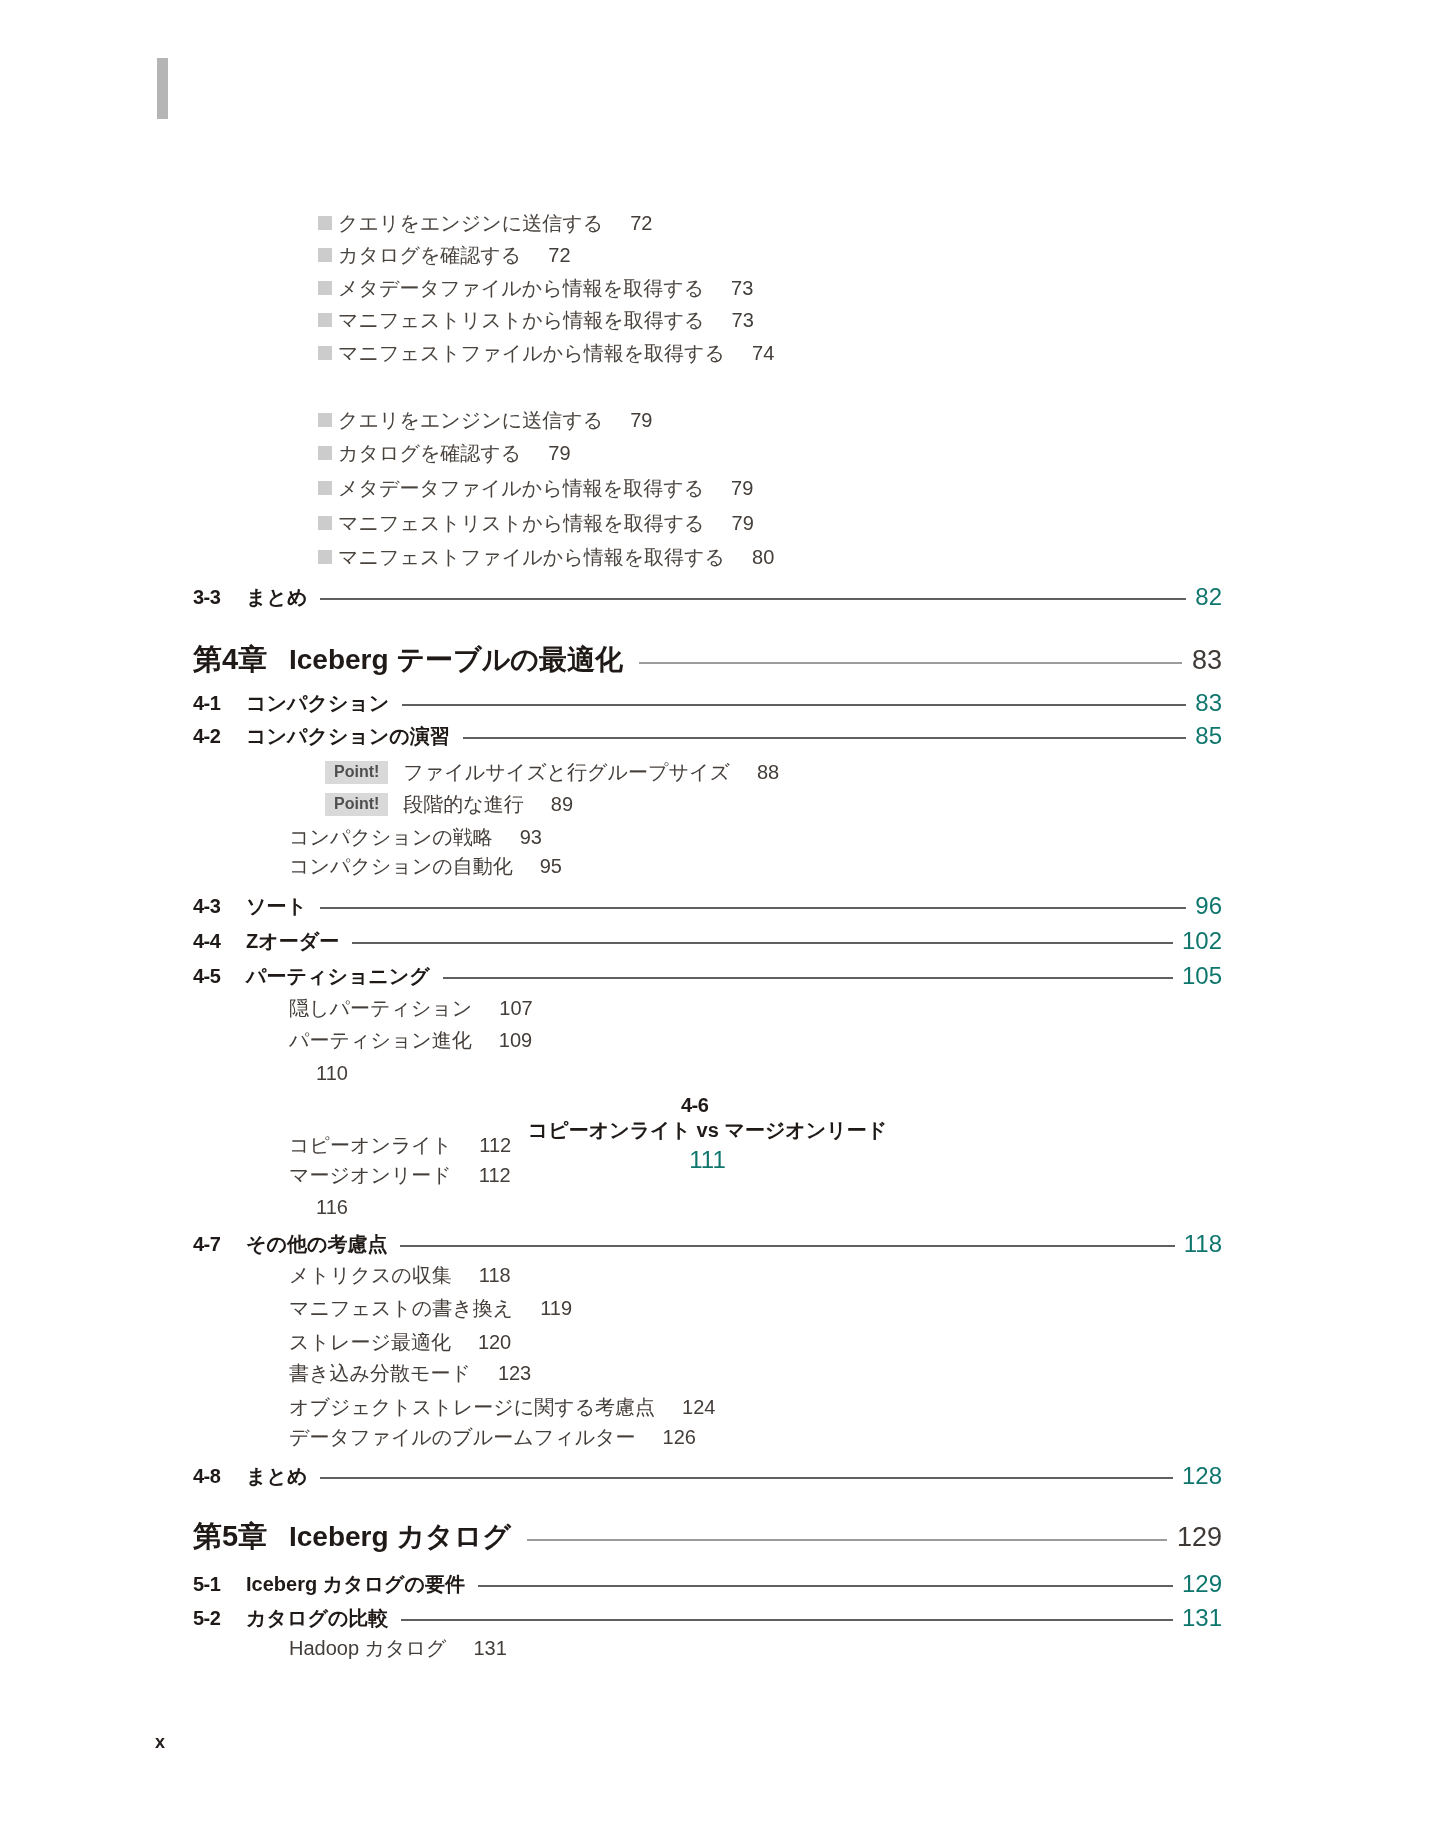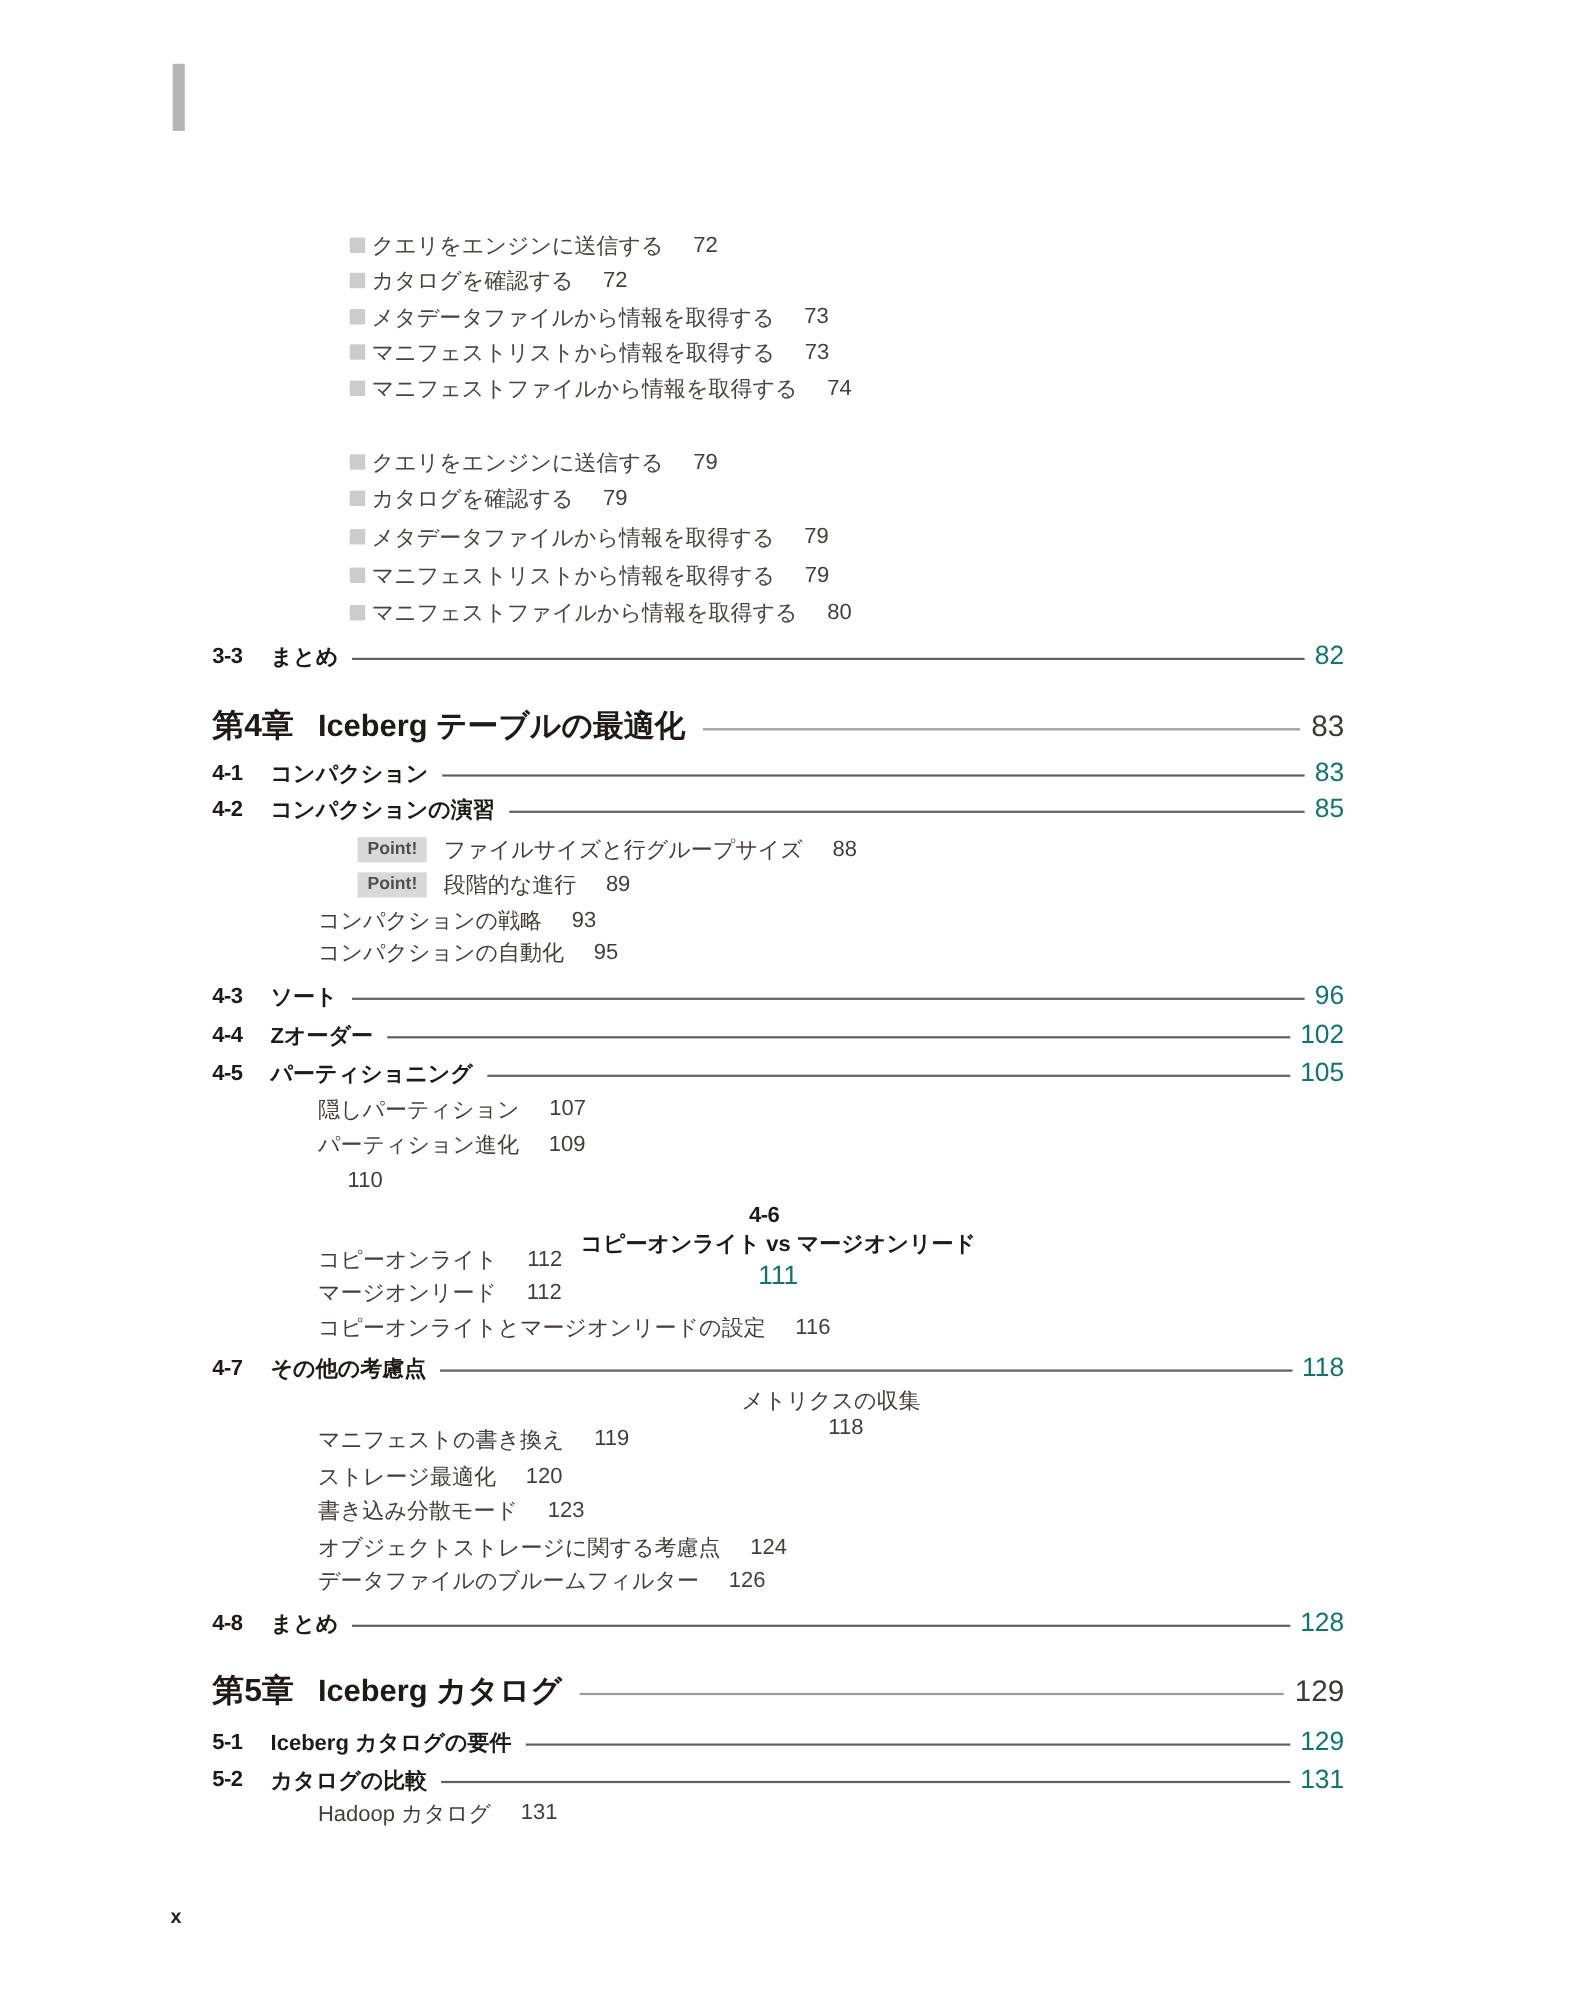--- a/index.html
+++ b/index.html
@@ -184,30 +184,29 @@
     </div>
     <div class="row sub" style="top: 1130px;">
       <span>コピーオンライト</span>
       <span class="pg-inline">112</span>
     </div>
     <div class="row sub" style="top: 1160px;">
       <span>マージオンリード</span>
       <span class="pg-inline">112</span>
     </div>
     <div class="row sub" style="top: 1192px;">
-      <span>コピーオンライトとマージオンリードの設定</span>
       <span class="pg-inline">116</span>
     </div>
     <div class="row section" style="top: 1227px;">
       <span class="num">4-7</span>
       <span class="title">その他の考慮点</span>
       <div class="leader"></div>
       <span class="pg">118</span>
     </div>
-    <div class="row sub" style="top: 1260px; flex-direction: column;">
+    <div class="row sub" style="top: 1260px;">
       <span>メトリクスの収集</span>
       <span class="pg-inline">118</span>
     </div>
     <div class="row sub" style="top: 1293px;">
       <span>マニフェストの書き換え</span>
       <span class="pg-inline">119</span>
     </div>
     <div class="row sub" style="top: 1327px;">
       <span>ストレージ最適化</span>
       <span class="pg-inline">120</span>

